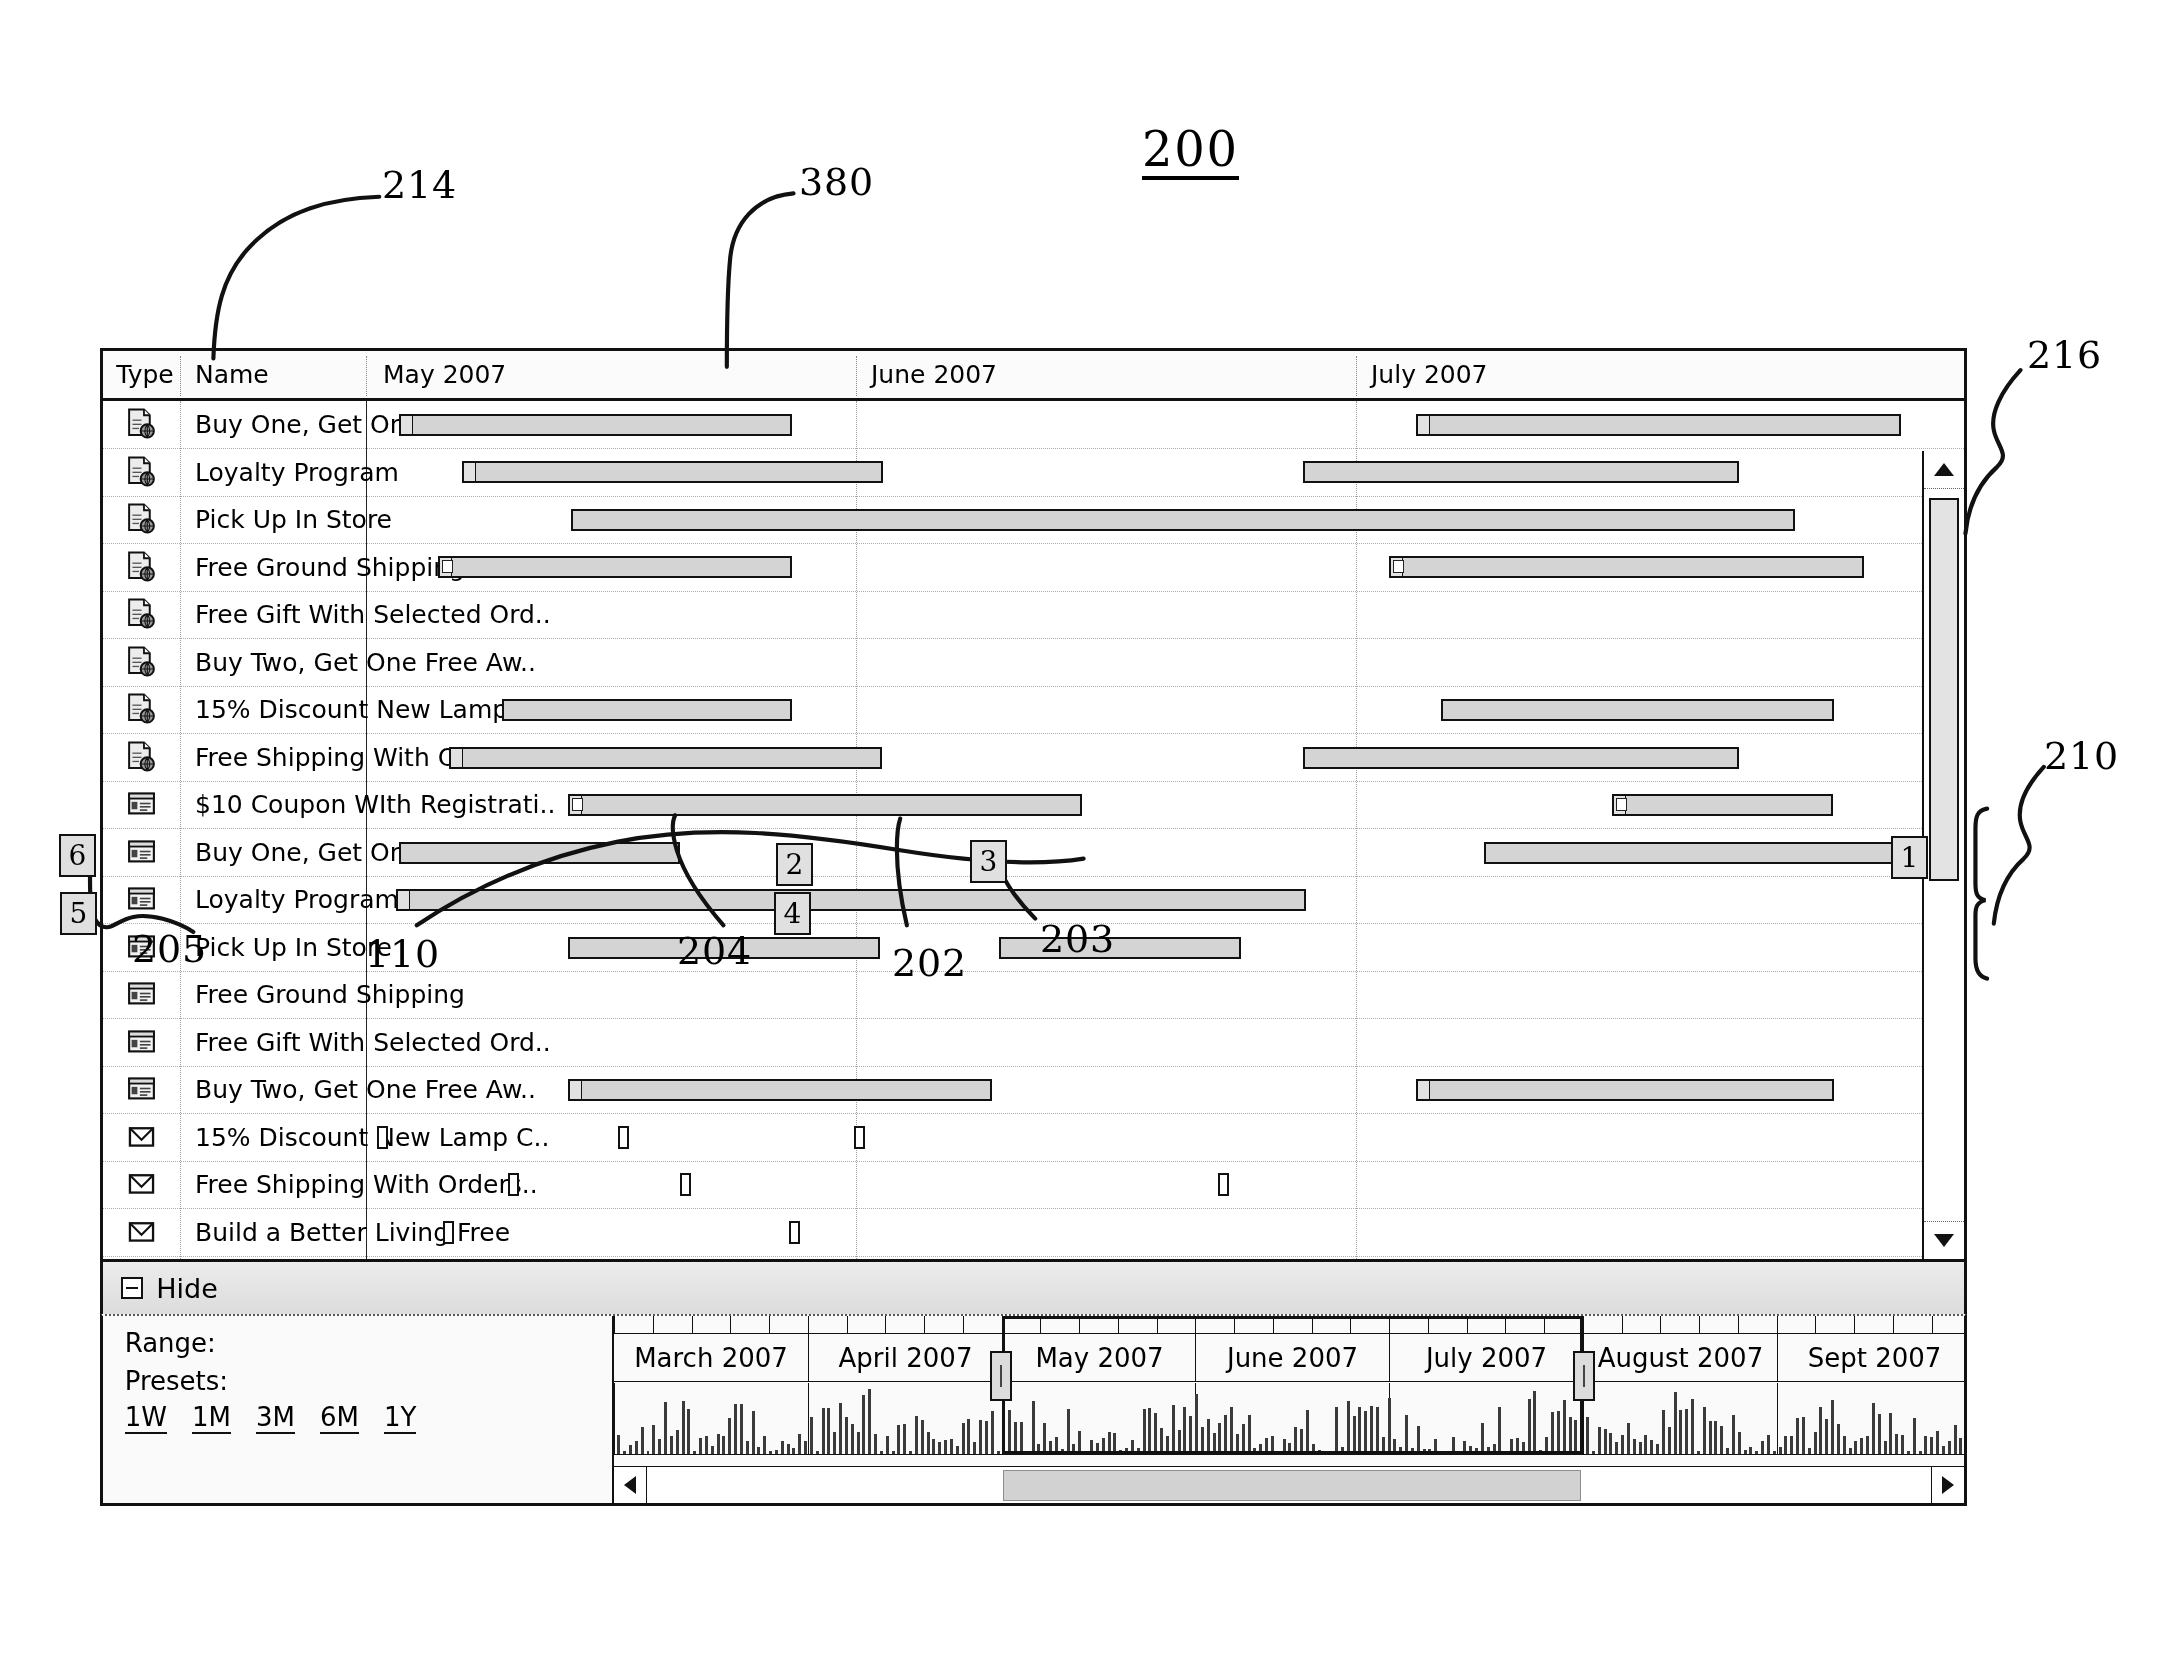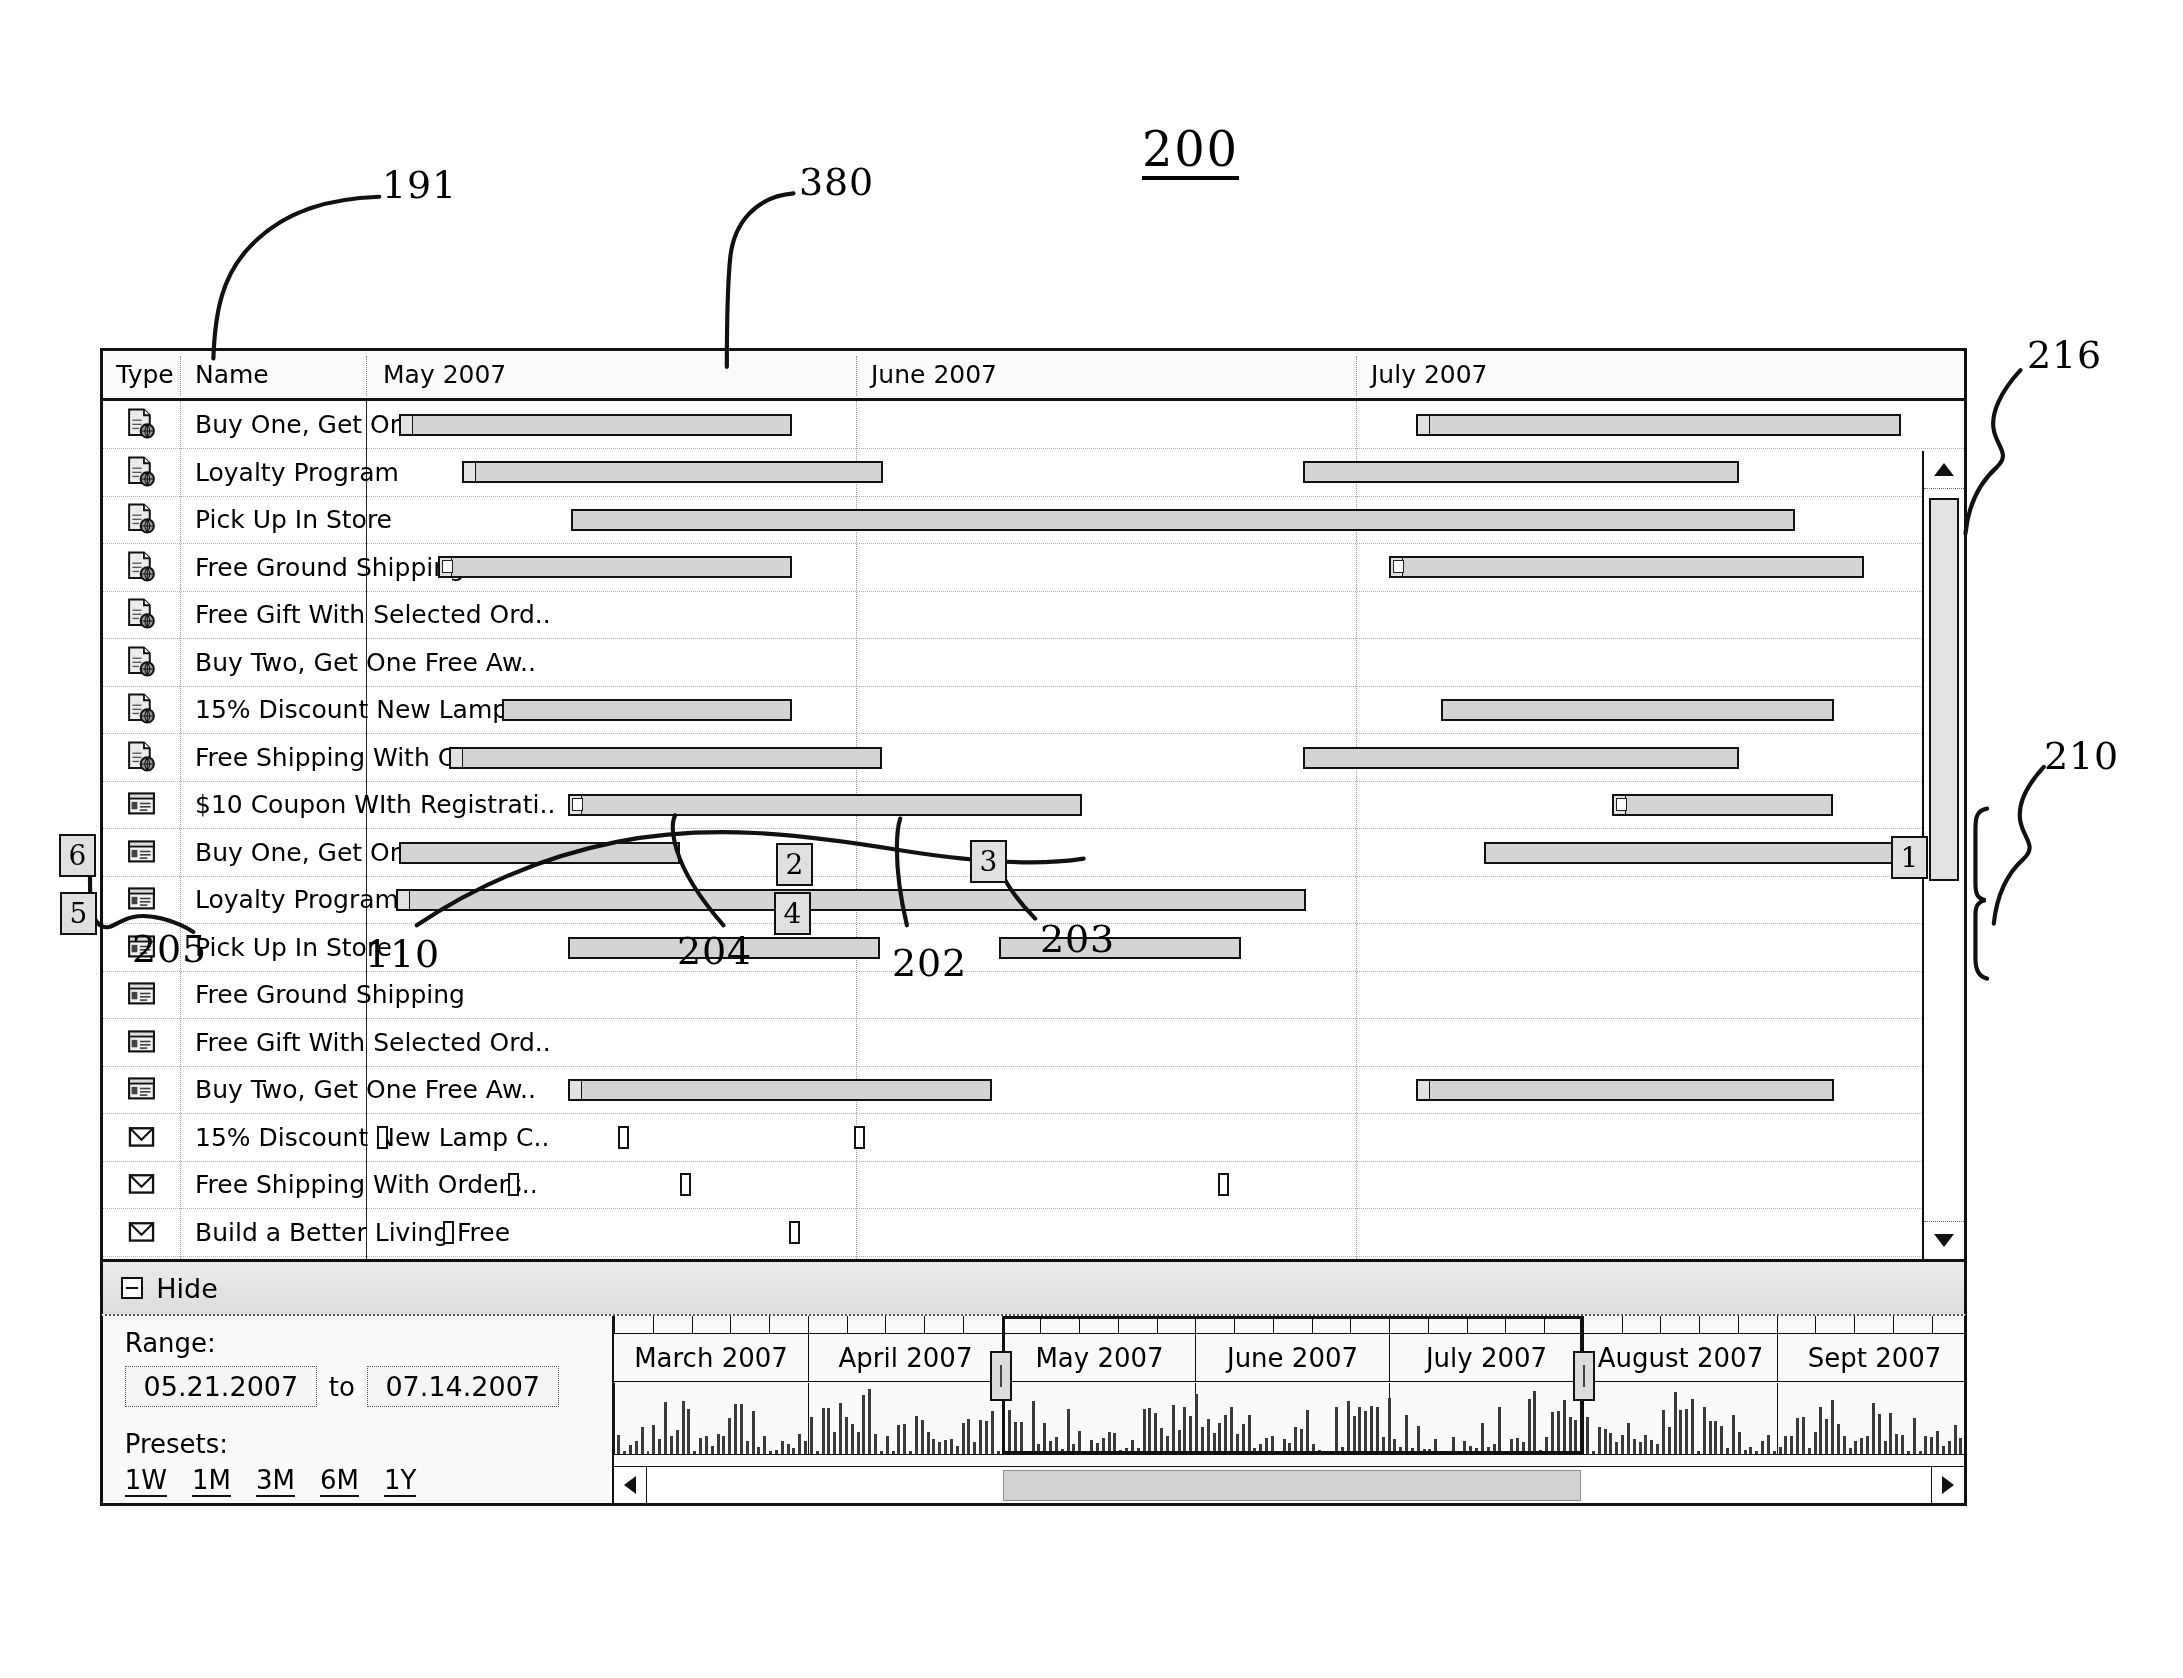--- a/index.html
+++ b/index.html
@@ -469,25 +469,20 @@
   <span class="hide-box">
       <i></i>
     </span>
   <span class="lbl">Hide</span>
 </div>
 
 <div id="bottom-panel">
 
   <div class="ctrl-left">
     <span class="lbl">Range:</span>
-    <div class="dates">
-      <span class="datefield">05.21.2007</span>
-      <span class="to-lbl">to</span>
-      <span class="datefield">07.14.2007</span>
-    </div>
     <span class="lbl">Presets:</span>
     <div class="presets">
       <span class="preset">1W</span>
       <span class="preset">1M</span>
       <span class="preset">3M</span>
       <span class="preset">6M</span>
       <span class="preset">1Y</span>
     </div>
   </div>
 
@@ -791,21 +786,21 @@
         </div>
       <div class="hs-thumb" id="hsthumb" style="left: 389px; width: 578px;"></div>
       <div class="hs-btn r">
           <span class="tri tri-rt"></span>
         </div>
     </div>
   </div>
 </div>
 
 <div id="callout-host">
-    <div class="callout" style="left: 382px; top: 163px;">191</div>
+    <div class="callout" style="left: 382px; top: 163px;">214</div>
     <div class="callout" style="left: 799px; top: 160px;">380</div>
     <div class="callout" style="left: 2027px; top: 333px;">216</div>
     <div class="callout" style="left: 2044px; top: 734px;">210</div>
     <div class="callout" style="left: 132px; top: 927px;">205</div>
     <div class="callout" style="left: 365px; top: 932px;">110</div>
     <div class="callout" style="left: 677px; top: 929px;">204</div>
     <div class="callout" style="left: 892px; top: 929px; margin-top: 12px;">202</div>
     <div class="callout" style="left: 1040px; top: 917px;">203</div>
   </div>
 <div id="badge-host">

